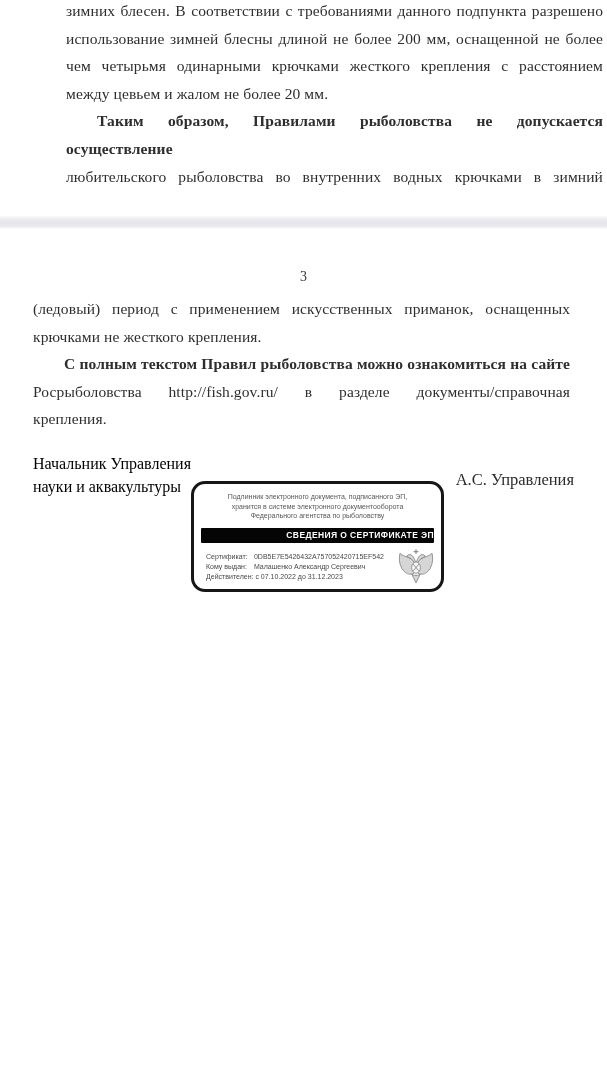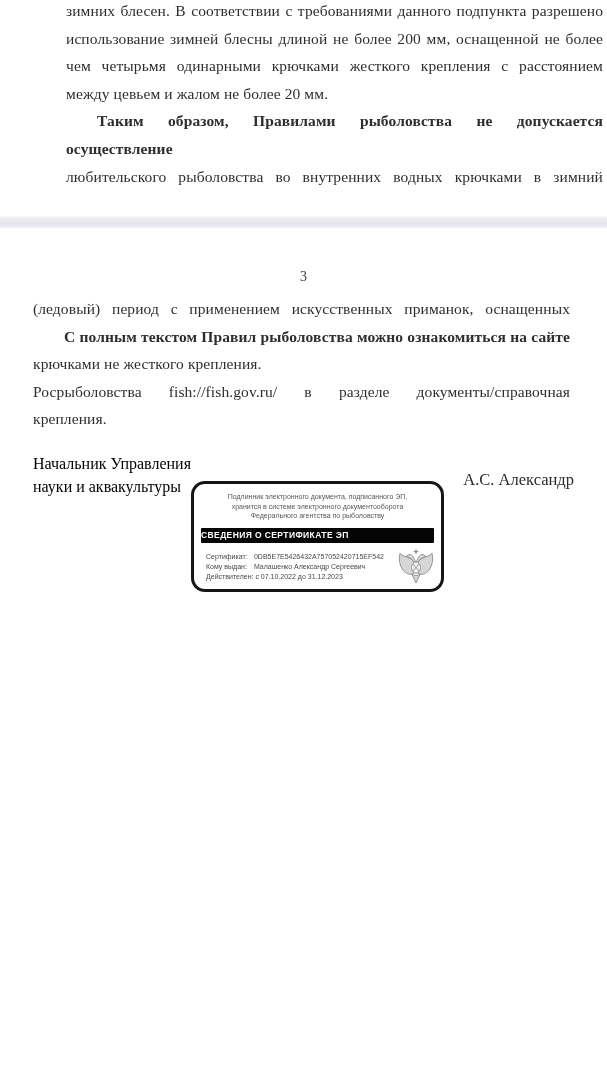--- a/index.html
+++ b/index.html
@@ -43,21 +43,21 @@
     border:3px solid #161616;border-radius:14px;background:#ffffff;
     box-sizing:border-box;font-family:"Liberation Sans", sans-serif;
   }
   .stamp-header{
     position:absolute;left:4px;right:4px;top:8px;text-align:center;
     font-size:7px;line-height:9.6px;color:#575757;
   }
   .stamp-banner{
     position:absolute;left:7px;right:7px;top:44px;height:15px;
     background:#050505;color:#ffffff;font-size:8.5px;font-weight:bold;
-    text-align:left;line-height:15px;letter-spacing:0.4px;border-radius:1px;
+    text-align:right;line-height:15px;letter-spacing:0.4px;border-radius:1px;
   }
   .stamp-fields{
     position:absolute;left:12px;top:68px;font-size:7px;line-height:9.8px;color:#484848;
   }
   .stamp-row .lbl{display:inline-block;min-width:46px;}
   .stamp-emblem{position:absolute;right:6px;top:64px;width:38px;height:38px;}
 </style>
 </head>
 <body>
 
@@ -72,31 +72,31 @@
   </div>
 </section>
 
 <div class="separator"></div>
 
 <section class="page page-cur">
   <div class="pagenum">3</div>
 
   <div class="textblock tb-cur">
     <div class="tl j">(ледовый) период с применением искусственных приманок, оснащенных</div>
+    <div class="tl">крючками не жесткого крепления.</div>
     <div class="tl j ind">С полным текстом Правил рыболовства можно ознакомиться на сайте</div>
-    <div class="tl">крючками не жесткого крепления.</div>
-    <div class="tl j">Росрыболовства fish://fish.gov.ru/ в разделе документы/справочная</div>
+    <div class="tl j">Росрыболовства http://fish.gov.ru/ в разделе документы/справочная</div>
     <div class="tl">крепления.</div>
   </div>
 
   <div class="sig-title">
     <div>Начальник Управления</div>
     <div>науки и аквакультуры</div>
   </div>
-  <div class="sig-name">А.С. Александр</div>
+  <div class="sig-name">А.С. Управления</div>
 
   <div class="stamp">
     <div class="stamp-header">
       <div>Подлинник электронного документа, подписанного ЭП,</div>
       <div>хранится в системе электронного документооборота</div>
       <div>Федерального агентства по рыболовству</div>
     </div>
 
     <div class="stamp-banner">СВЕДЕНИЯ О СЕРТИФИКАТЕ ЭП</div>
 

